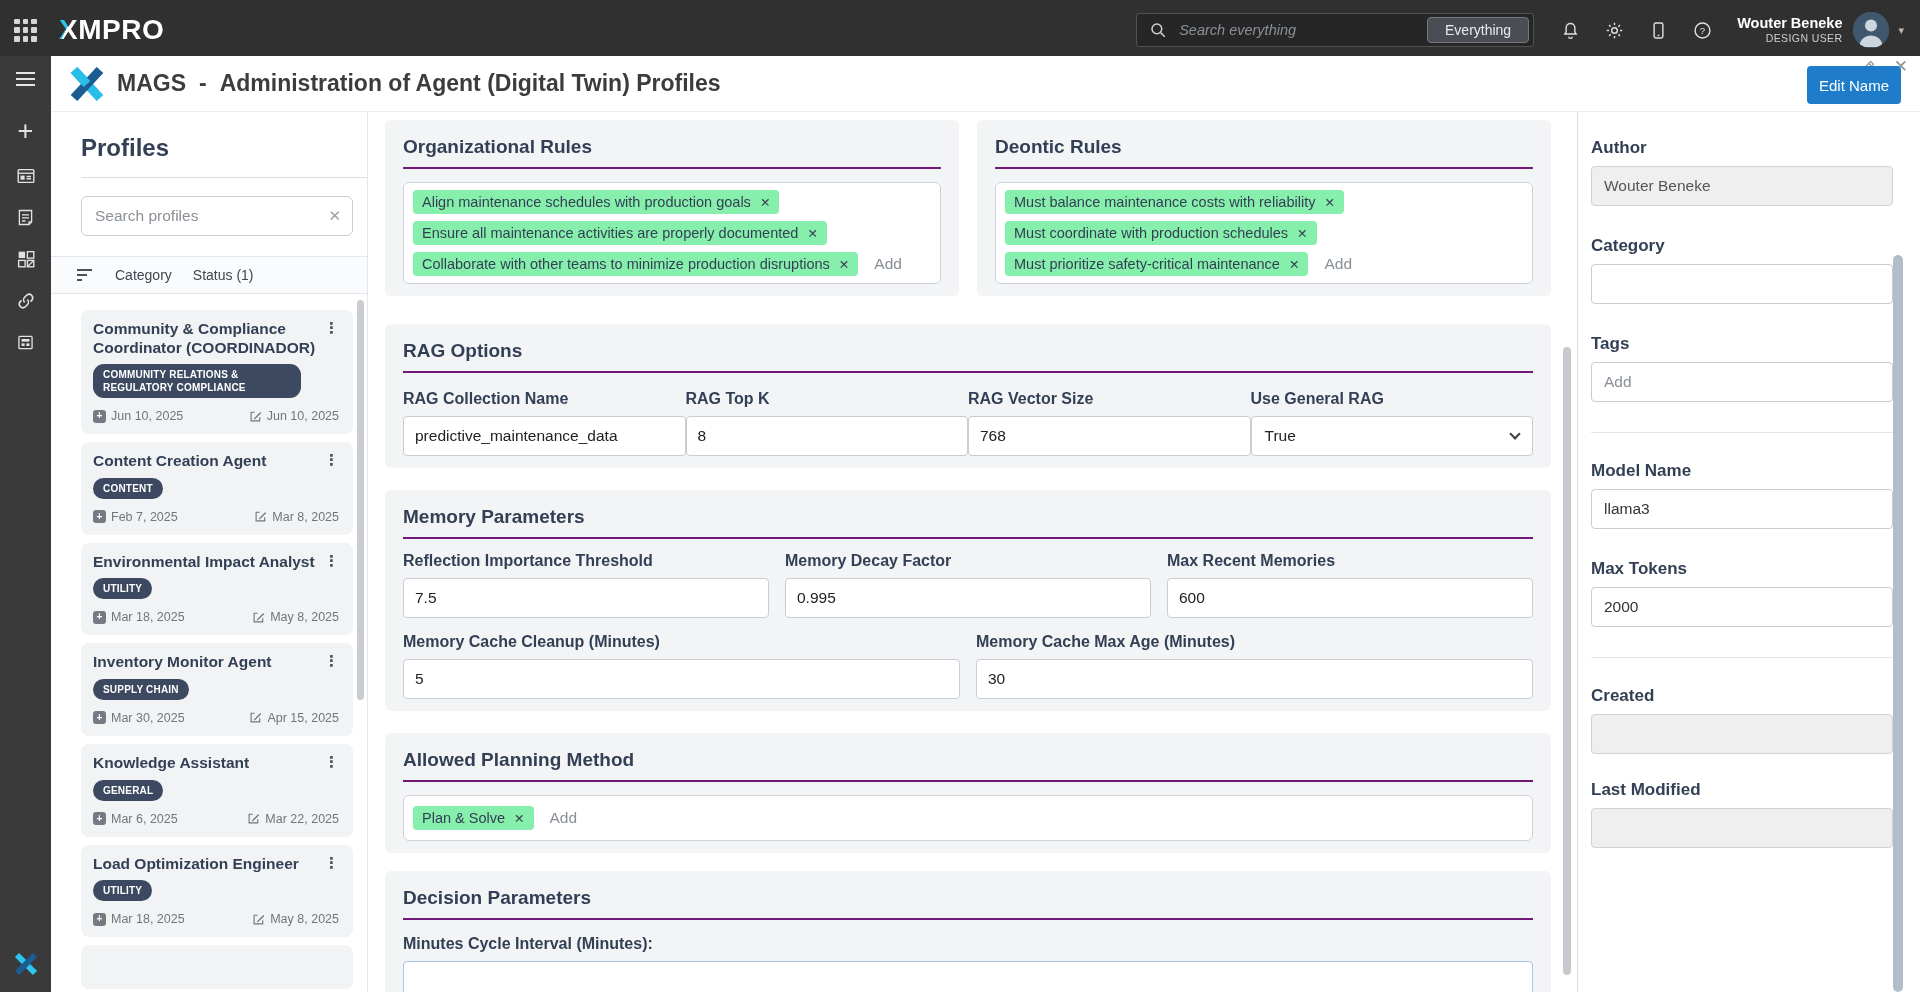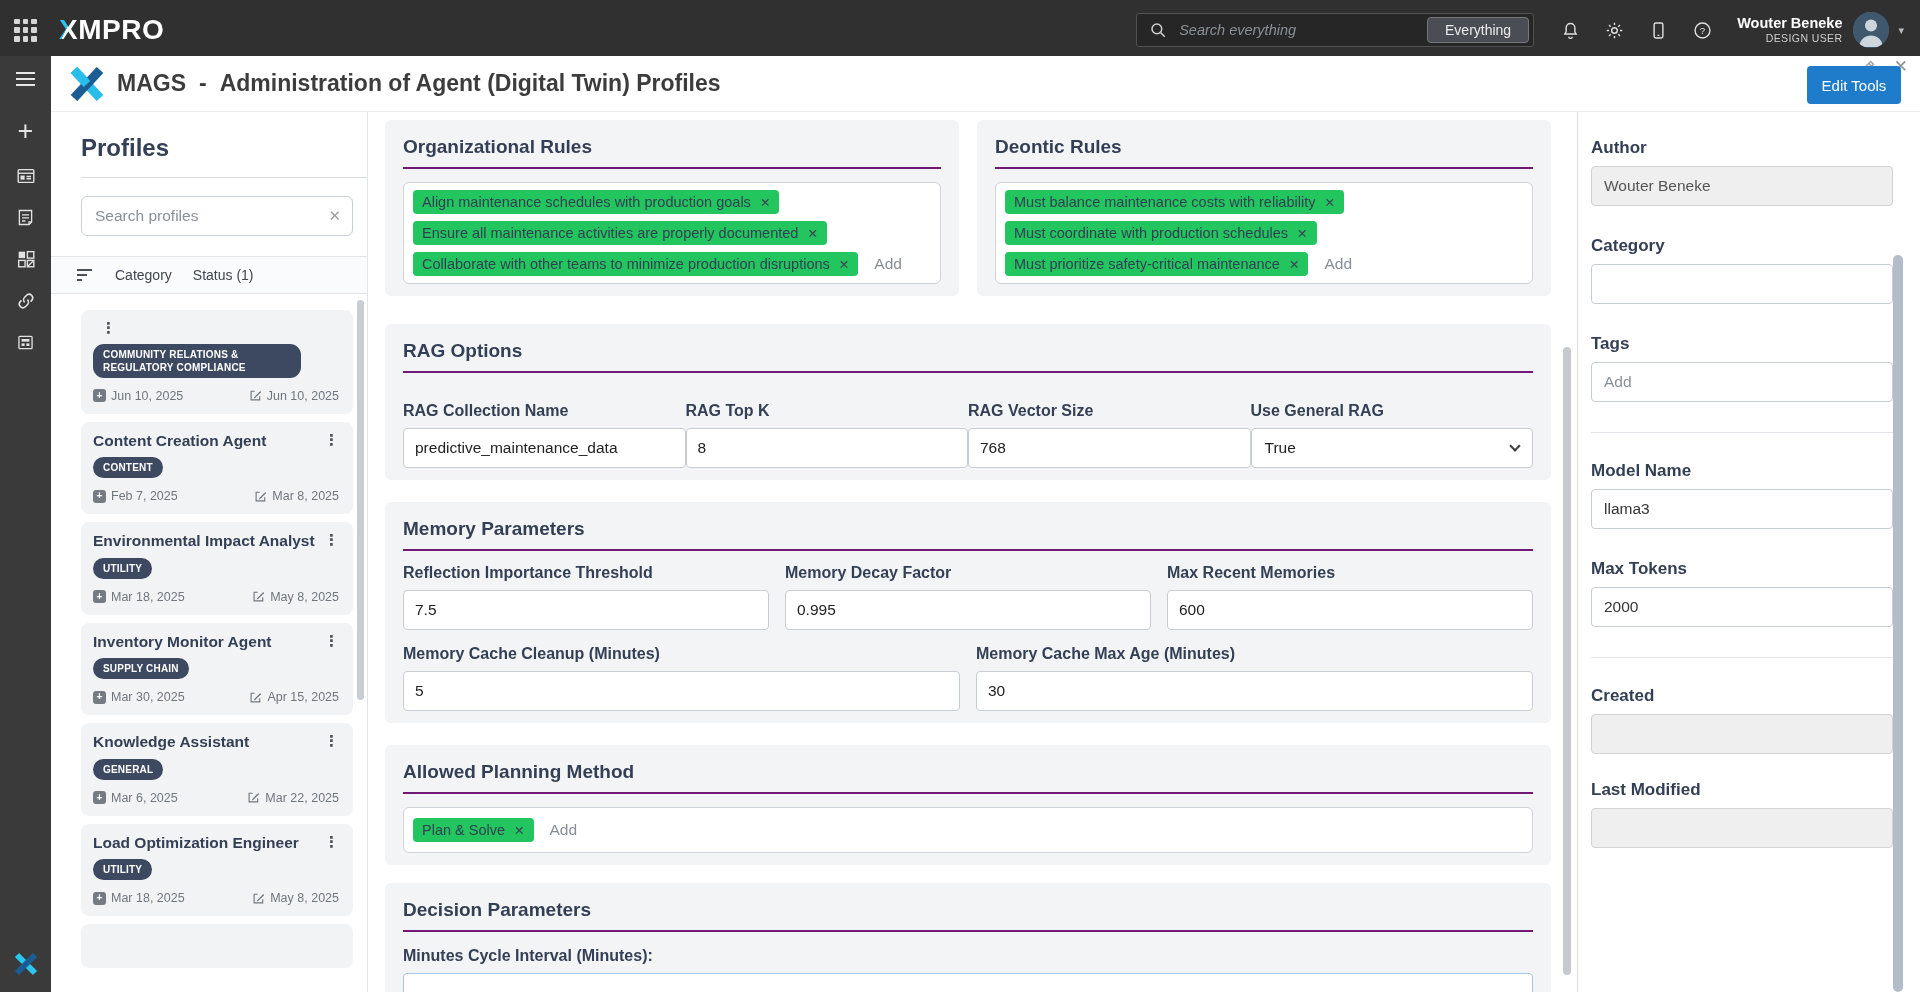--- a/index.html
+++ b/index.html
@@ -70,24 +70,24 @@
   .p-scroll { position:absolute; right:3px; top:188px; width:7px; height:400px; background:#c9cdd2; border-radius:4px; cursor:pointer; }
 
   
   .main { flex:1; position:relative; padding:8px 26px 0 17px; overflow:hidden; }
   .mcard { background:#f3f4f6; border-radius:6px; padding:16px 18px 12px; }
   .mcard h2 { font-size:19px; font-weight:bold; color:#333f54; margin:0; padding-bottom:9px; border-bottom:2px solid #701a75; }
   .two-col { display:grid; grid-template-columns:1fr 1fr; gap:18px; margin-bottom:28px; }
   .mb22 { margin-bottom:22px; }
   .mb18 { margin-bottom:18px; }
   .tagbox { background:#fff; border:1px solid #ced3da; border-radius:6px; padding:7px 9px; margin-top:13px; display:flex; flex-wrap:wrap; gap:7px 9px; align-items:center; min-height:46px; }
-  .pill { display:inline-flex; align-items:center; gap:9px; background:#22c55e; border-radius:4px; padding:4px 9px; font-size:14.5px; color:#333f54; white-space:nowrap; }
+  .pill { display:inline-flex; align-items:center; gap:9px; background:#86efac; border-radius:4px; padding:4px 9px; font-size:14.5px; color:#333f54; white-space:nowrap; }
   .pill .px { font-size:12.5px; font-weight:bold; color:#3a4457; cursor:pointer; }
   .add-label { order:99; color:#878e96; font-size:15.5px; margin-left:7px; cursor:text; }
-  .grid4 { display:grid; grid-template-columns:repeat(4,1fr); margin-top:29px; }
+  .grid4 { display:grid; grid-template-columns:repeat(4,1fr); margin-top:17px; }
   .grid3 { display:grid; grid-template-columns:repeat(3,1fr); gap:16px; margin-top:13px; }
   .grid2 { display:grid; grid-template-columns:repeat(2,1fr); gap:16px; margin-top:15px; }
   .field label { display:block; font-size:16px; font-weight:bold; color:#333f54; margin-bottom:8px; }
   .field input { width:100%; height:40px; border:1px solid #c8cdd4; border-radius:4px; padding:0 11px; font-size:15.5px; color:#222; background:#fff; font-family:inherit; }
   .selectbox { height:40px; border:1px solid #c8cdd4; border-radius:4px; background:#fff; display:flex; align-items:center; justify-content:space-between; padding:0 13px; font-size:15.5px; color:#222; cursor:pointer; }
   .chev { width:8px; height:8px; border-right:2px solid #3f3f3f; border-bottom:2px solid #3f3f3f; transform:rotate(45deg); margin-top:-4px; flex:none; }
   .dec-input input { border-color:#a9c6e4; }
   .m-scroll { position:absolute; right:6px; top:235px; width:8px; height:628px; background:#c6cacf; border-radius:4px; cursor:pointer; }
 
   
@@ -235,21 +235,21 @@
       <span>-</span>
       <span>Administration of Agent (Digital Twin) Profiles</span>
     </div>
     <span class="hdr-pencil">
       <svg width="22" height="22" viewBox="0 0 24 24" fill="none" stroke="#9aa0a6" stroke-width="1.5">
           <path d="M4 20l1-4L16 5l3 3L8 19l-4 1z"></path>
           <path d="M14 7l3 3"></path>
         </svg>
     </span>
     <span class="hdr-close">✕</span>
-    <button class="edit-btn">Edit Tools</button>
+    <button class="edit-btn">Edit Name</button>
   </div>
 
   <div class="body-row">
 
     <div class="profiles">
       <h1>Profiles</h1>
       <div class="p-divider"></div>
       <div class="p-search">
         <input type="text" placeholder="Search profiles" style="">
         <span class="clear-x">✕</span>
@@ -264,20 +264,21 @@
         </span>
         <span class="flabel">Category</span>
         <span class="flabel">Status (1)</span>
       </div>
 
       <div class="cards">
         <div class="stub"></div>
 
   <div class="pcard">
     <div class="prow1">
+      <div class="pname">Community &amp; Compliance Coordinator (COORDINADOR)</div>
       <div class="kebab">⋮</div>
     </div>
     <span class="pbadge">COMMUNITY RELATIONS &amp; REGULATORY COMPLIANCE</span>
     <div class="pdates">
       <span class="ditem">
         <span class="plus-ic">+</span>
         <span>Jun 10, 2025</span>
       </span>
       <span class="ditem">
         <svg width="13" height="13" viewBox="0 0 16 16" fill="none" stroke="#70767e" stroke-width="1.4">

